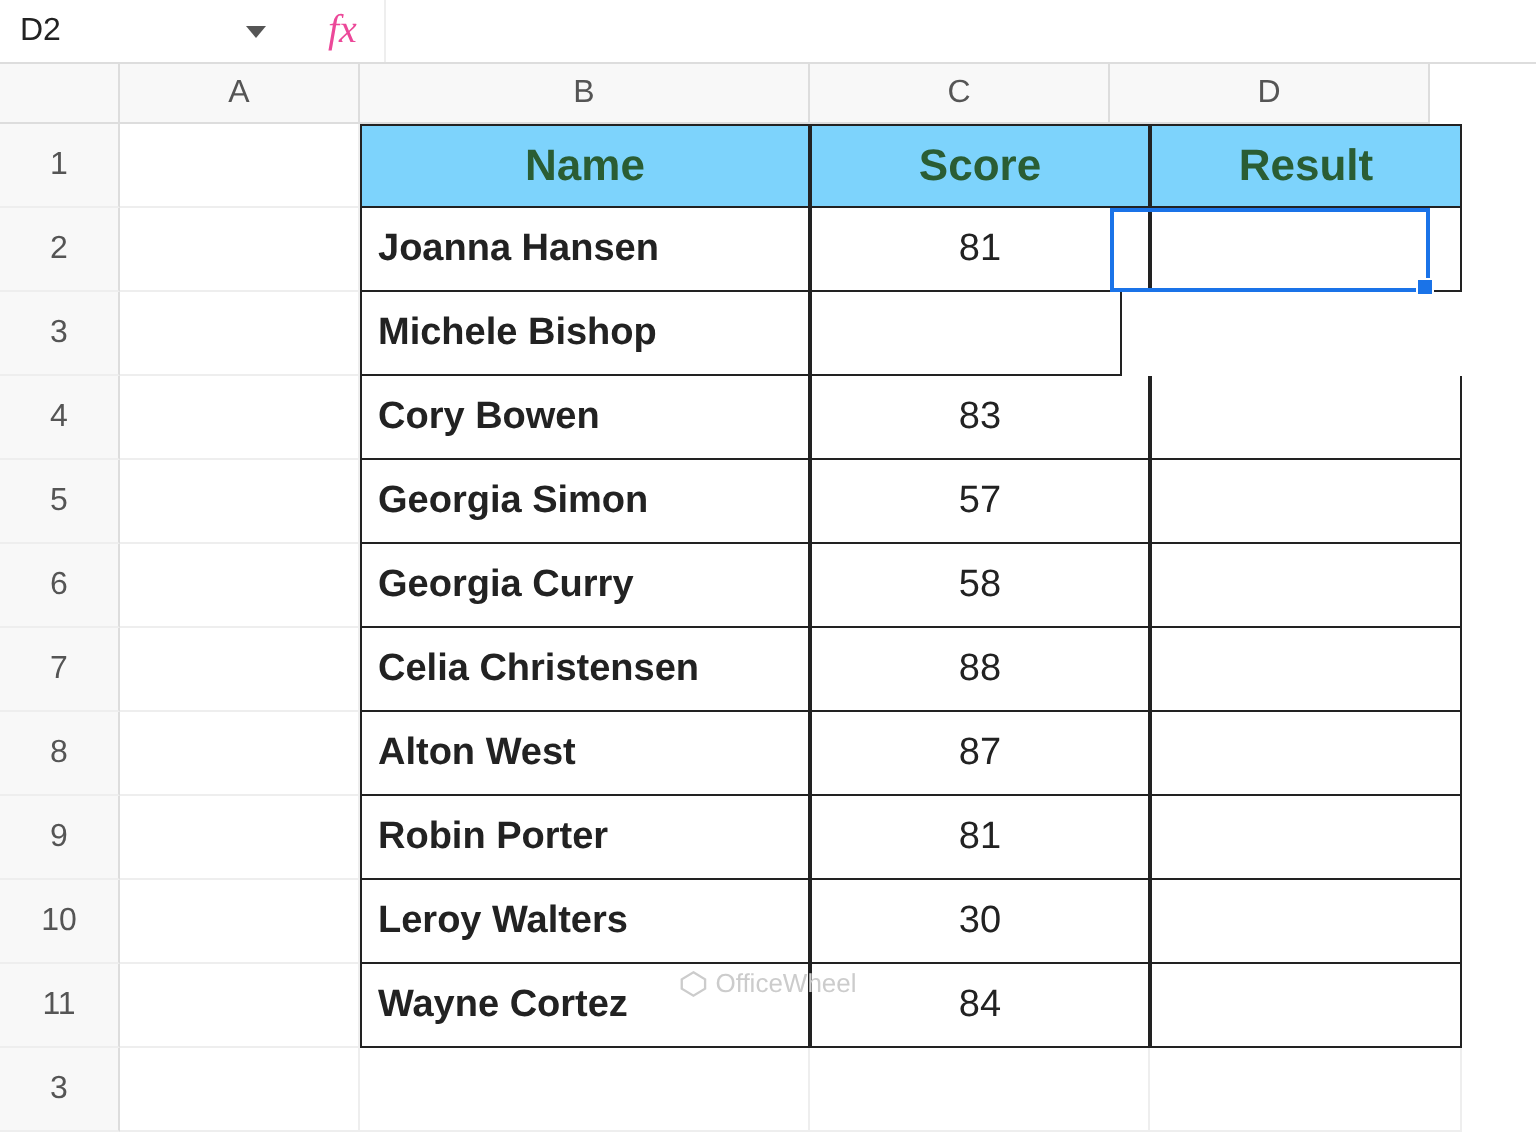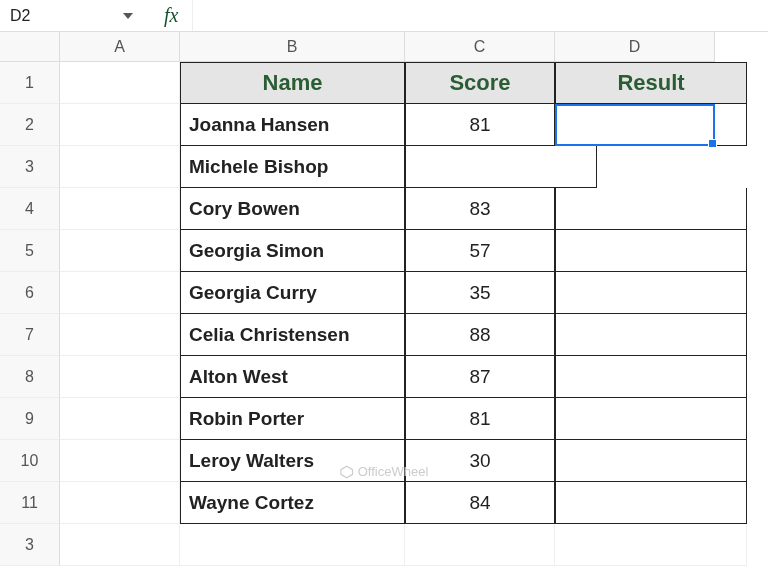--- a/index.html
+++ b/index.html
@@ -33,21 +33,21 @@
   border-left: 5px solid transparent;
   border-right: 5px solid transparent;
   border-top: 6px solid #555;
   margin-left: auto;
   margin-right: 6px;
 }
 .fx {
   font-style: italic;
   font-family: Georgia, serif;
   font-size: 20px;
-  color: #14532d;
+  color: #ec4899;
   padding: 0 14px;
   border-right: 1px solid #eee;
   height: 100%;
   display: flex;
   align-items: center;
 }
 .fi {
   flex: 1;
   height: 100%;
   border: none;
@@ -109,24 +109,24 @@
   border-bottom: 1px solid #eee;
   display: flex;
   align-items: center;
   padding: 0 8px;
   font-size: 19px;
   color: #222;
   background: #fff;
 }
 .cell.colA { width: 120px; }
 .cell.colB { width: 225px; }
-.cell.colC { width: 150px; justify-content: center; }
-.cell.colD { width: 192px; }
+.cell.colC { width: 170px; justify-content: center; }
+.cell.colD { width: 156px; }
 .th {
-  background: #e5e5e5;
+  background: #7dd3fc;
   font-weight: bold;
   color: #2a5d34;
   justify-content: center;
   border: 1px solid #222;
   font-size: 22px;
 }
 .tb {
   border: 1px solid #222;
   border-top: none;
 }
@@ -143,21 +143,21 @@
   position: absolute;
   right: -4px;
   bottom: -4px;
   width: 7px; height: 7px;
   background: #1a73e8;
   border: 1px solid #fff;
 }
 .wm {
   position: absolute;
   left: 50%;
-  top: 464px;
+  top: 484px;
   transform: translateX(-50%);
   color: #ccc;
   font-size: 13px;
   display: flex;
   align-items: center;
   gap: 4px;
   pointer-events: none;
   z-index: 3;
 }
 </style>
@@ -222,21 +222,21 @@
     </div>
     <div class="row">
       <div class="cell colA"></div>
       <div class="cell colB tb">Georgia Simon</div>
       <div class="cell colC tb">57</div>
       <div class="cell colD tb"></div>
     </div>
     <div class="row">
       <div class="cell colA"></div>
       <div class="cell colB tb">Georgia Curry</div>
-      <div class="cell colC tb">35</div>
+      <div class="cell colC tb">58</div>
       <div class="cell colD tb"></div>
     </div>
     <div class="row">
       <div class="cell colA"></div>
       <div class="cell colB tb">Celia Christensen</div>
       <div class="cell colC tb">88</div>
       <div class="cell colD tb"></div>
     </div>
     <div class="row">
       <div class="cell colA"></div>

